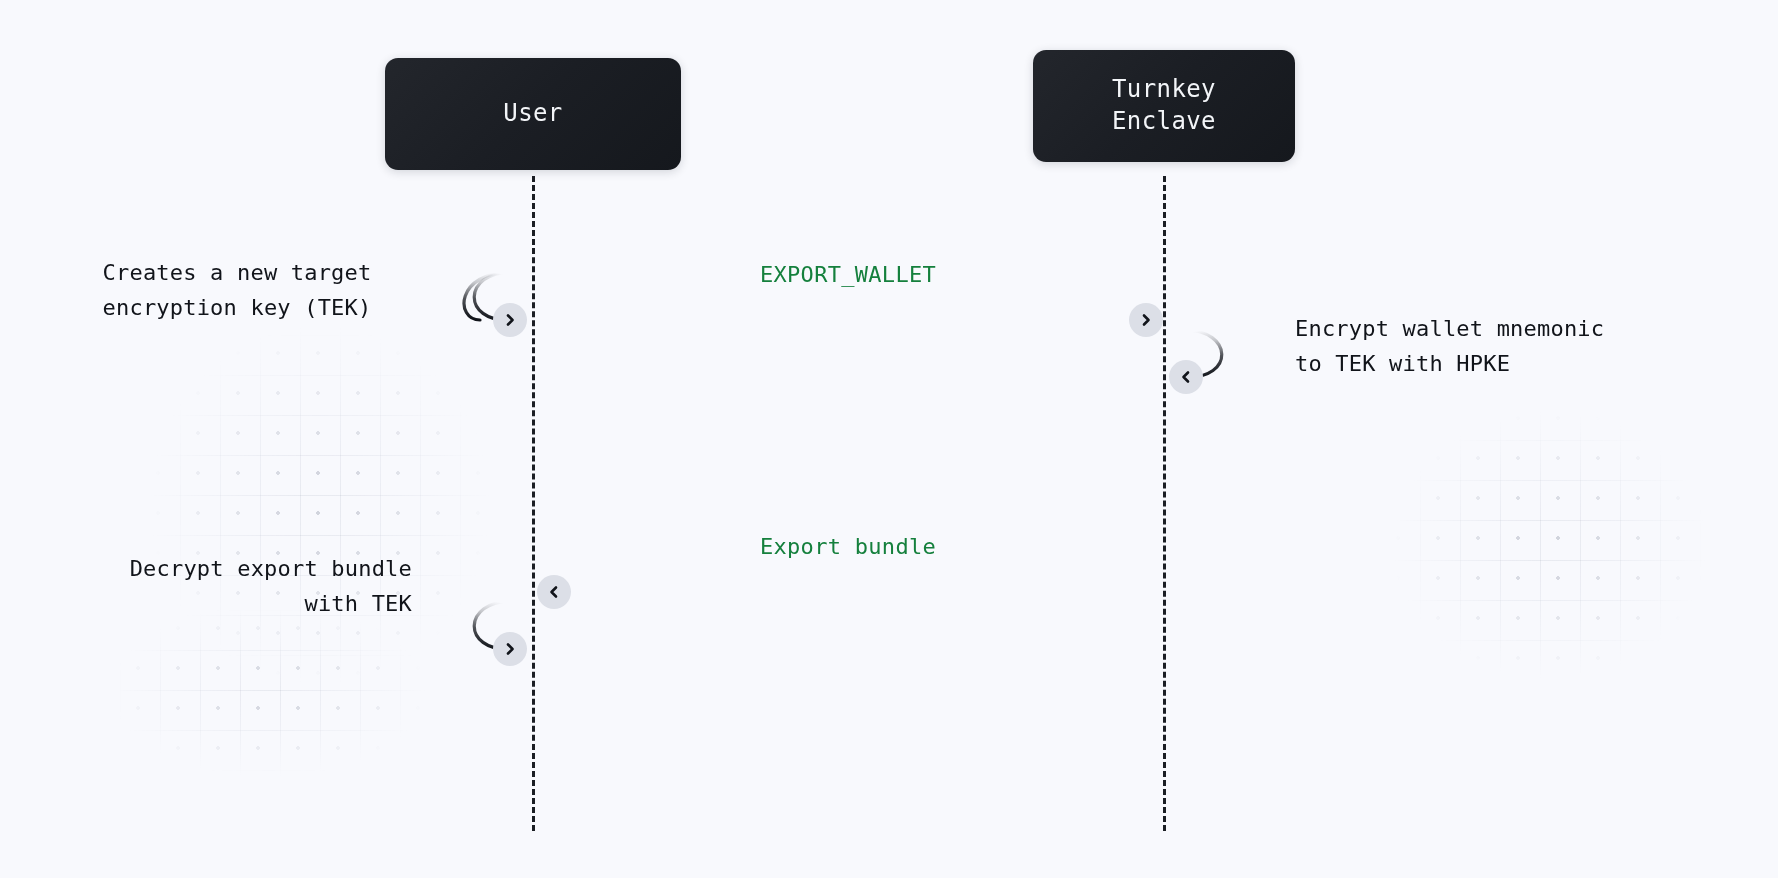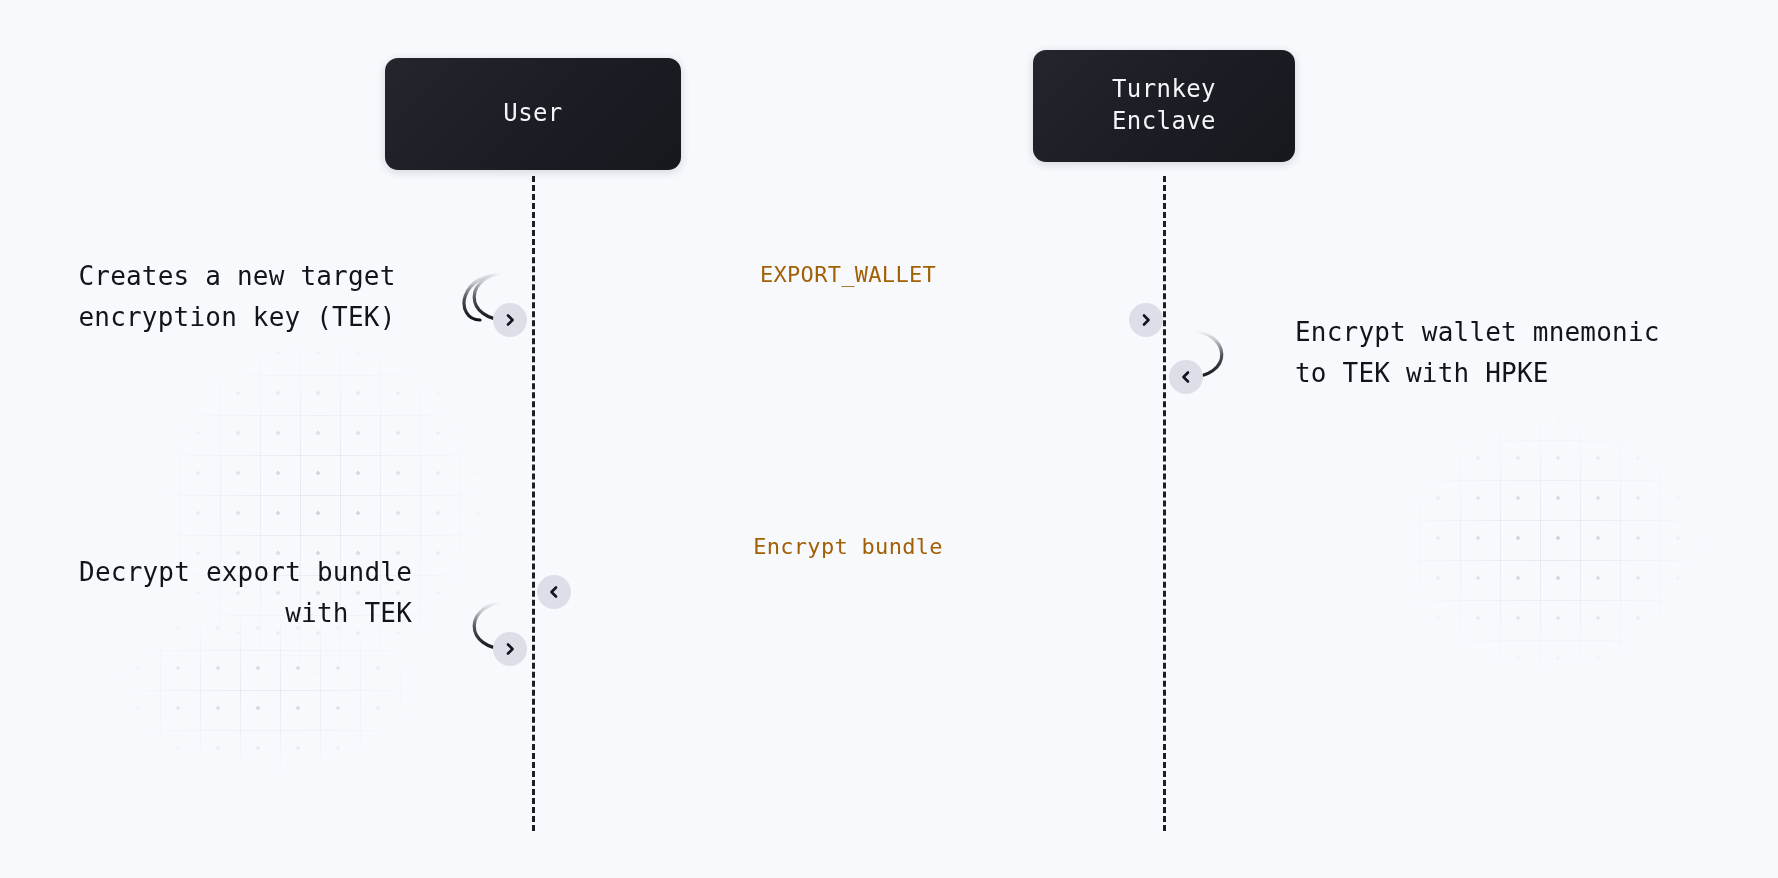--- a/index.html
+++ b/index.html
@@ -107,33 +107,33 @@
     height: 655px;
     border-left: 3px dashed #1b1e24;
   }
   #lifeline-user { left: 532px; }
   #lifeline-enclave { left: 1163px; }
 
   
   .msg-label {
     position: absolute;
     font-size: 22px;
-    color: #a16207;
+    color: #15803d;
     letter-spacing: 0.3px;
     white-space: nowrap;
     text-align: center;
     transform: translateX(-50%);
   }
   #label-export-wallet { left: 848px; top: 262px; }
   #label-export-bundle { left: 848px; top: 534px; }
 
   
   .note {
     position: absolute;
-    font-size: 26px;
+    font-size: 22px;
     line-height: 1.58;
     color: #11141a;
     white-space: pre-line;
     letter-spacing: 0.2px;
   }
   #note-tek       { left: 70px;  top: 256px; width: 334px; text-align: center; }
   #note-decrypt   { left: 62px;  top: 552px; width: 350px; text-align: right; }
   #note-encrypt   { left: 1295px; top: 312px; width: 384px; }
 
   
@@ -237,21 +237,21 @@
 
   <div class="participant" id="participant-user">
     <div class="plabel">User</div>
   </div>
   <div class="participant" id="participant-enclave">
     <div class="plabel">Turnkey
 Enclave</div>
   </div>
 
   <div class="msg-label" id="label-export-wallet">EXPORT_WALLET</div>
-  <div class="msg-label" id="label-export-bundle">Encrypt bundle</div>
+  <div class="msg-label" id="label-export-bundle">Export bundle</div>
 
   <div class="note" id="note-tek">Creates a new target
 encryption key (TEK)</div>
   <div class="note" id="note-encrypt">Encrypt wallet mnemonic
 to TEK with HPKE</div>
   <div class="note" id="note-decrypt">Decrypt export bundle
 with TEK</div>
 
   <div class="badge" id="badge-user-loop1">
     <svg width="16" height="16" viewBox="0 0 16 16">

